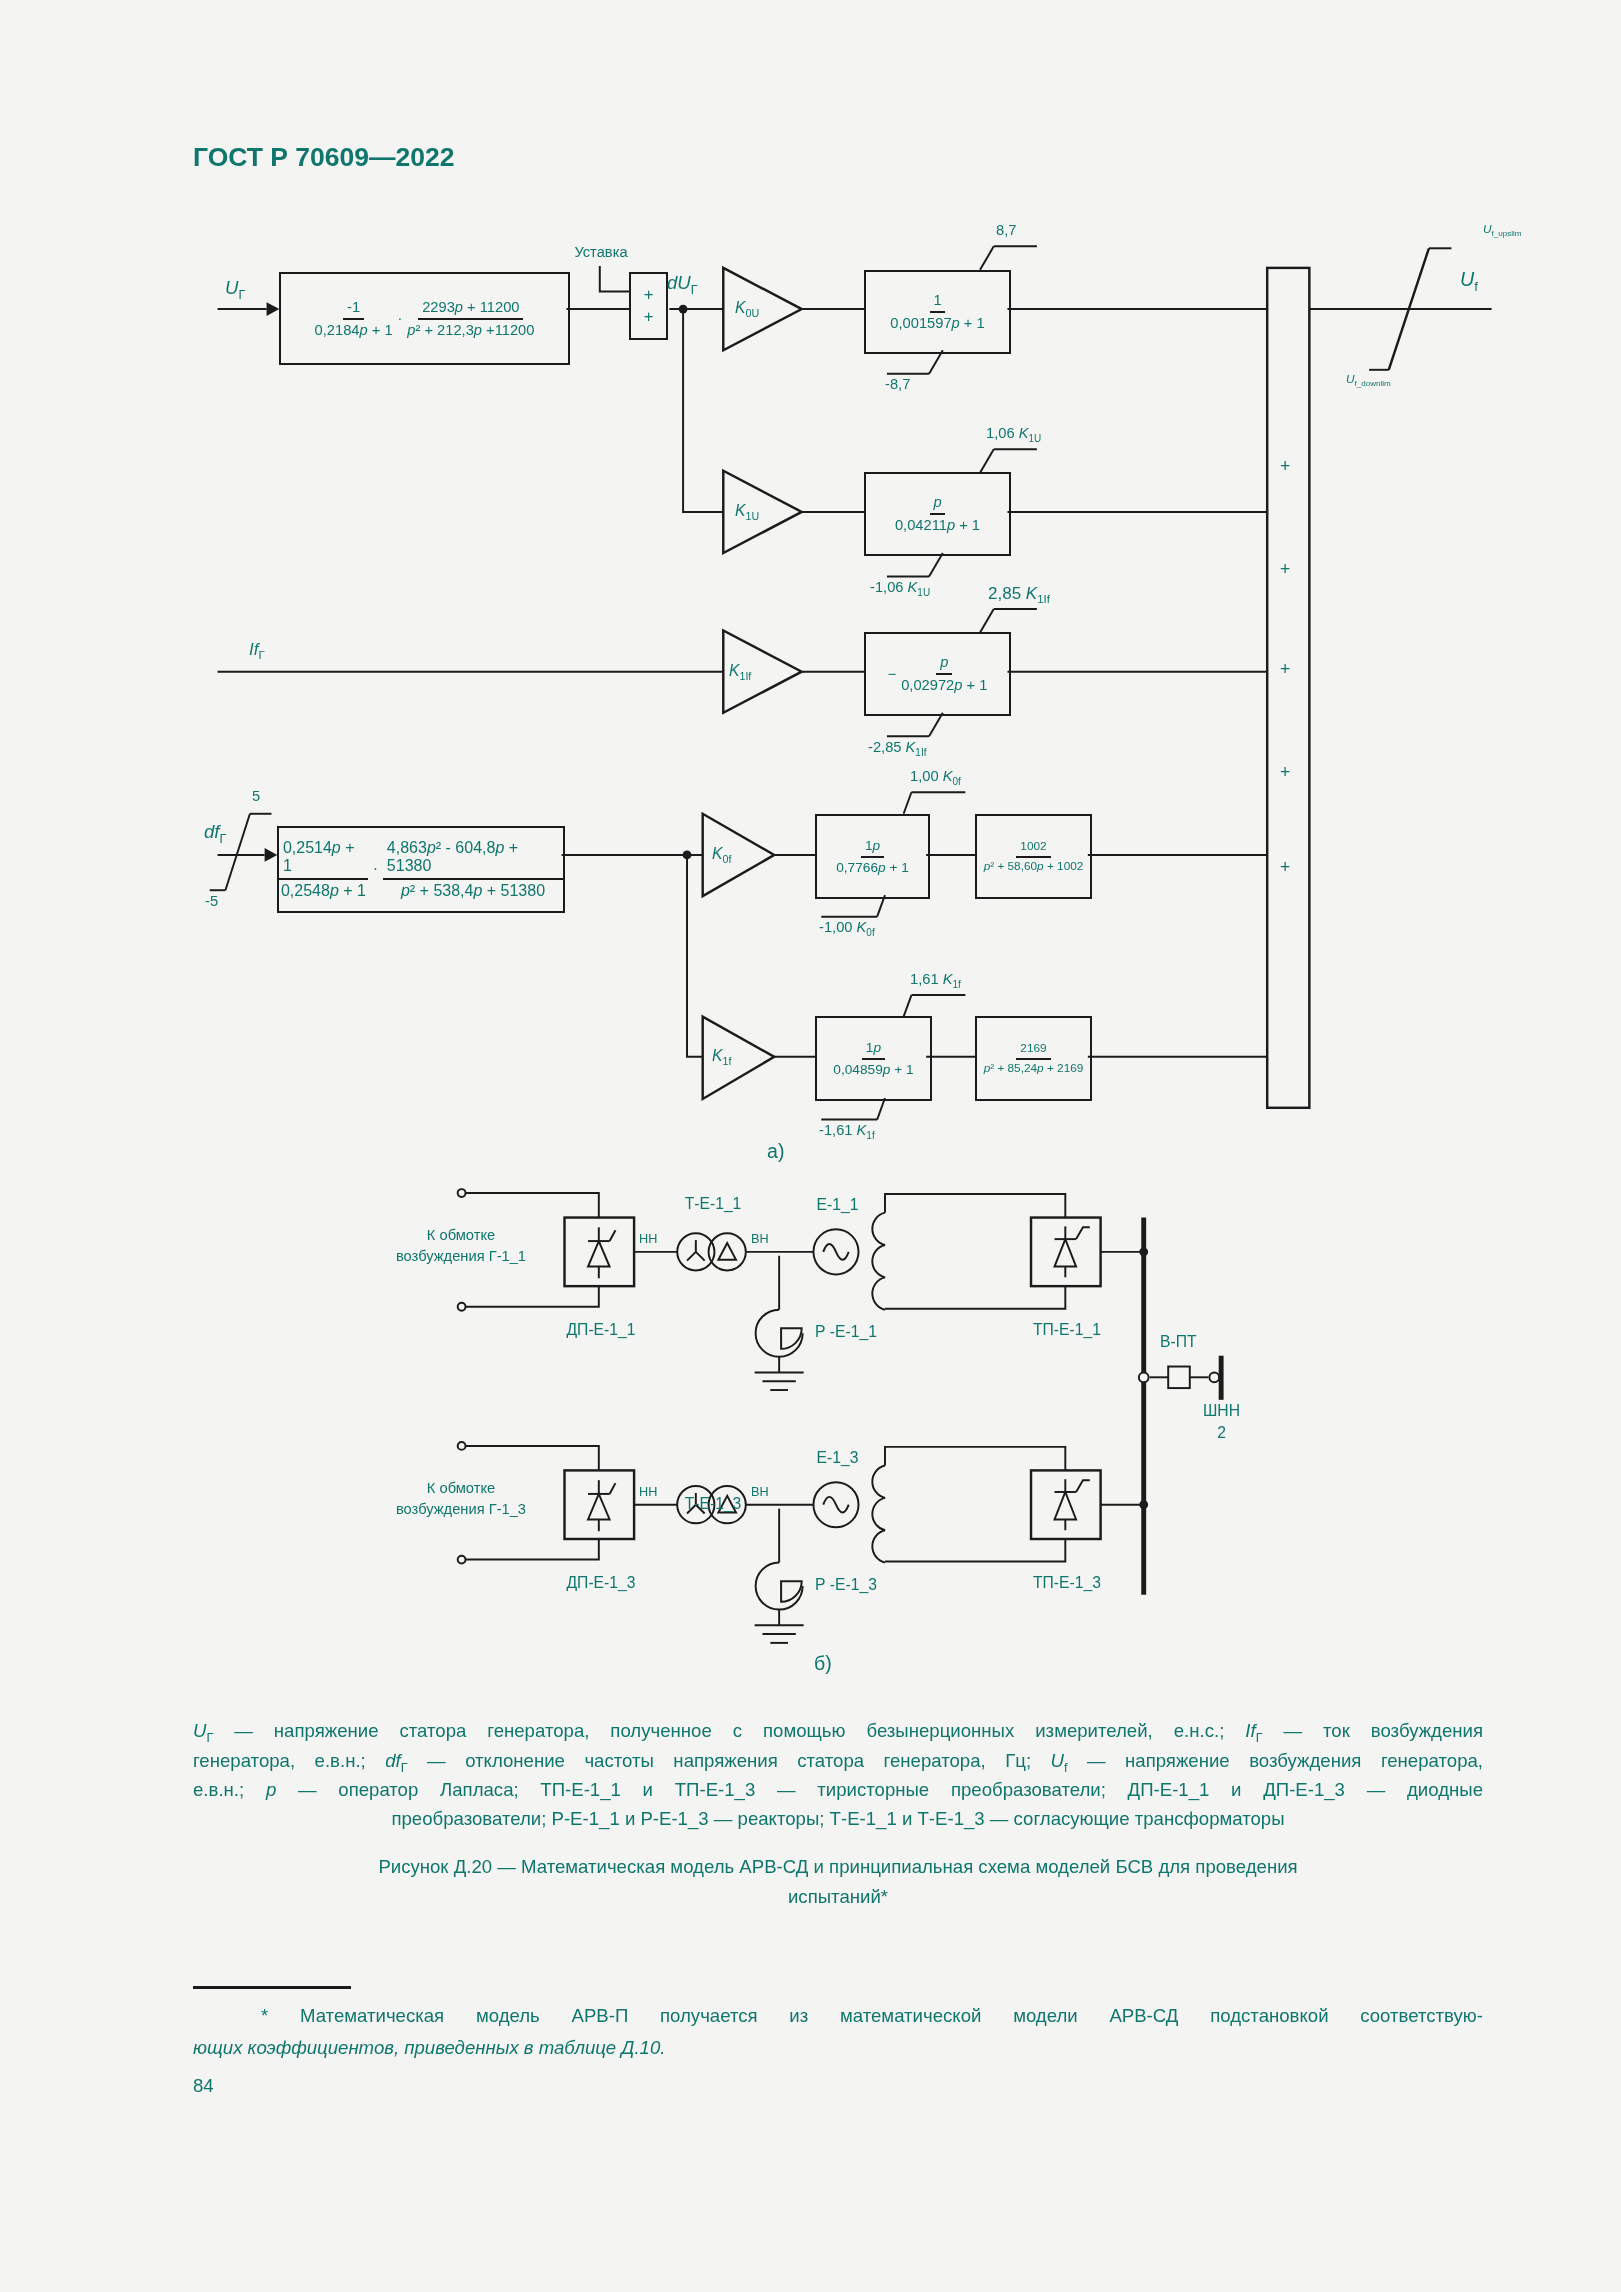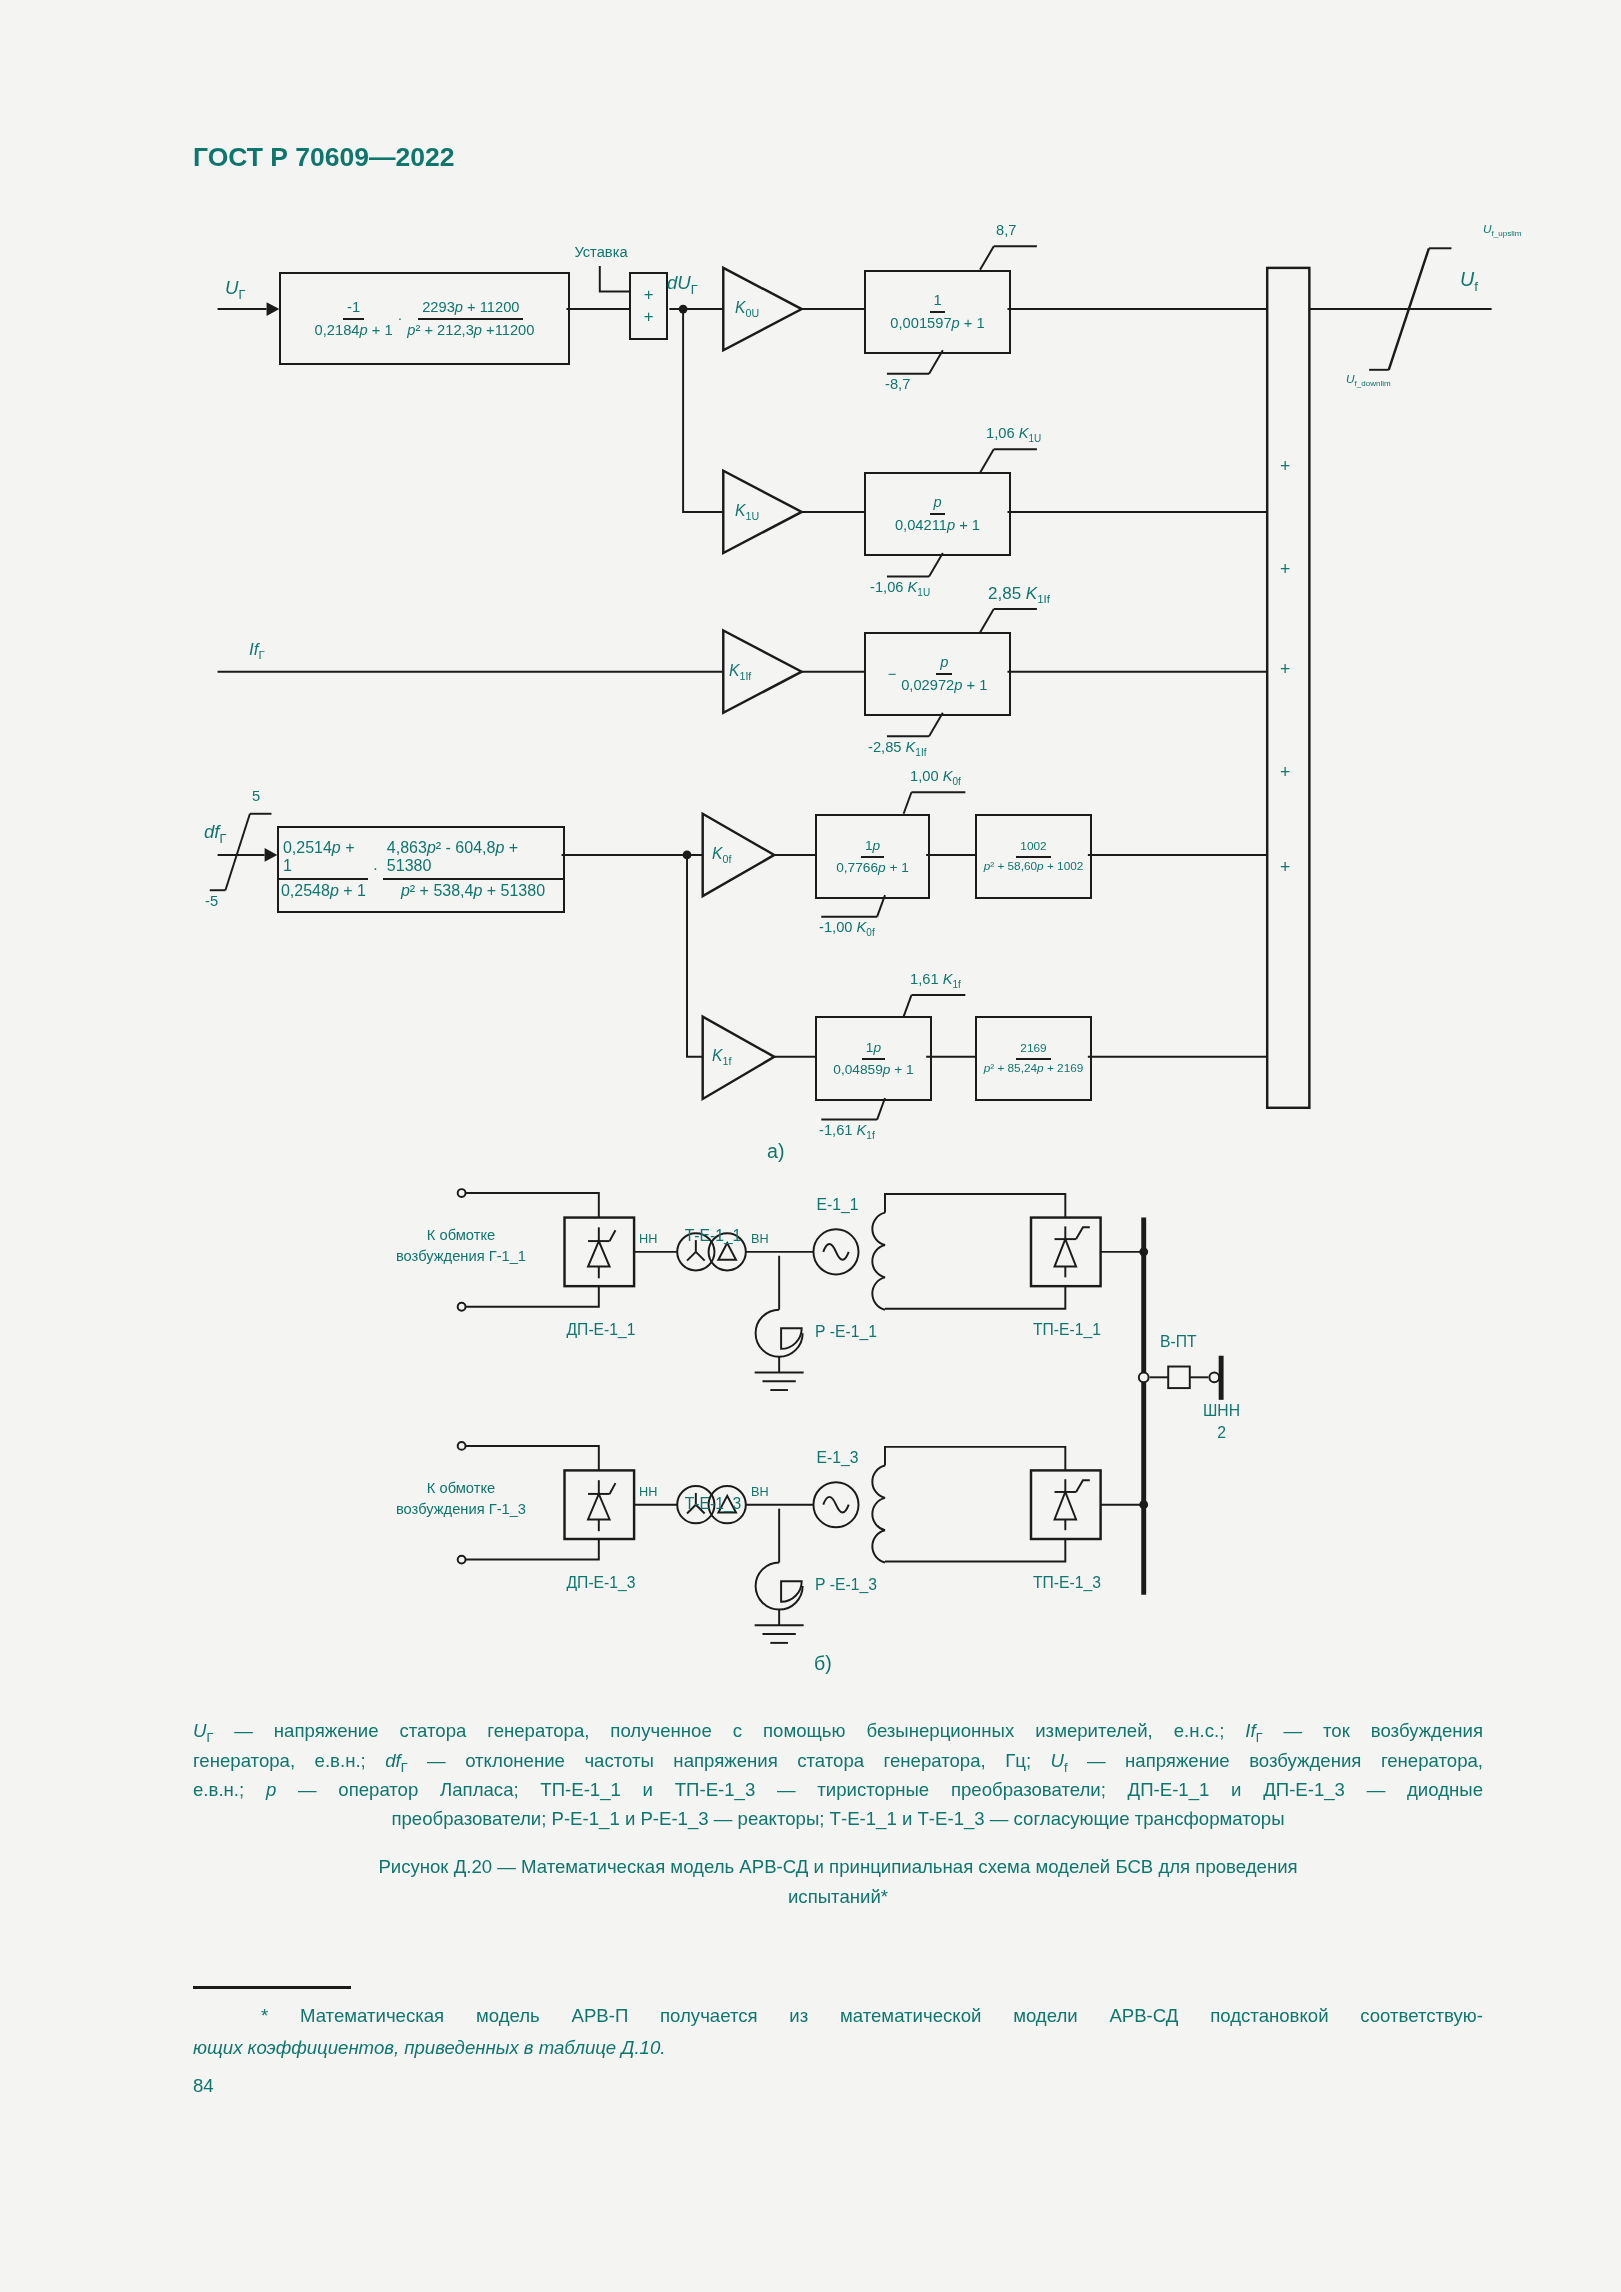--- a/index.html
+++ b/index.html
@@ -317,21 +317,21 @@
   <div class="lbl" style="left:1280px;top:763px;font-size:17.6px;">+</div>
   <div class="lbl" style="left:1280px;top:858px;font-size:17.6px;">+</div>
 
   <div class="lbl" style="left:767px;top:1141px;font-size:19.6px;">а)</div>
 
   <div class="lbl ctr" style="left:380px;top:1225px;width:162px;font-size:14.7px;line-height:1.45;">
     <div>К обмотке</div>
     <div>возбуждения Г-1_1</div>
   </div>
   <div class="lbl ctr" style="left:550px;top:1321px;width:102px;font-size:15.7px;">ДП-Е-1_1</div>
-  <div class="lbl ctr" style="left:670px;top:1195px;width:86px;font-size:15.7px;margin-top:32px;">Т-Е-1_1</div>
+  <div class="lbl ctr" style="left:670px;top:1195px;width:86px;font-size:15.7px;">Т-Е-1_1</div>
   <div class="lbl" style="left:639px;top:1233px;font-size:12.7px;">НН</div>
   <div class="lbl" style="left:751px;top:1233px;font-size:12.7px;">ВН</div>
   <div class="lbl ctr" style="left:802px;top:1196px;width:71px;font-size:15.7px;">Е-1_1</div>
   <div class="lbl" style="left:815px;top:1323px;font-size:15.7px;">Р -Е-1_1</div>
   <div class="lbl ctr" style="left:1016px;top:1321px;width:102px;font-size:15.7px;">ТП-Е-1_1</div>
 
   <div class="lbl ctr" style="left:380px;top:1478px;width:162px;font-size:14.7px;line-height:1.45;">
     <div>К обмотке</div>
     <div>возбуждения Г-1_3</div>
   </div>

